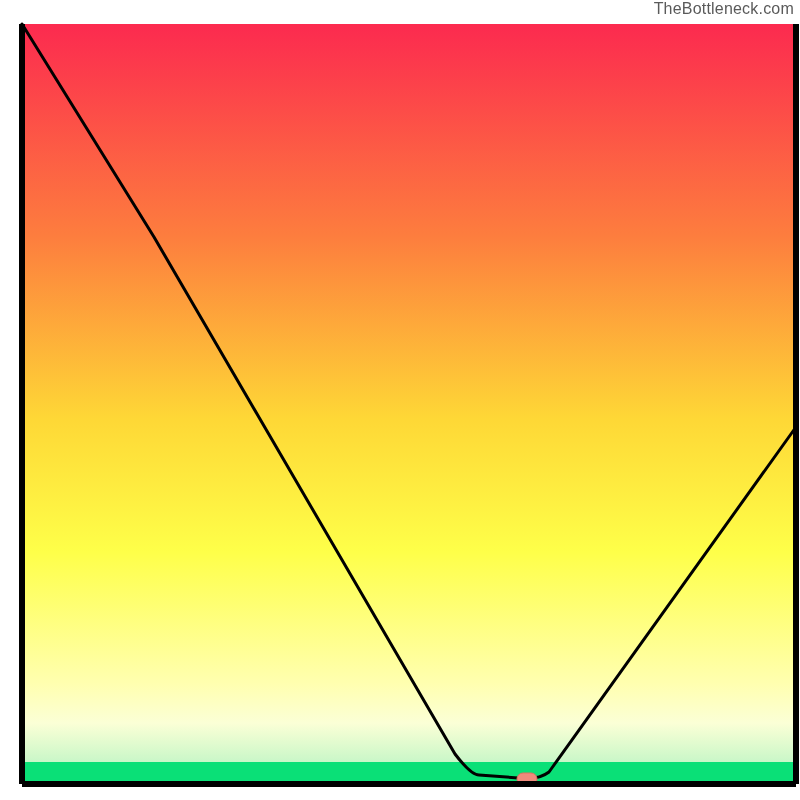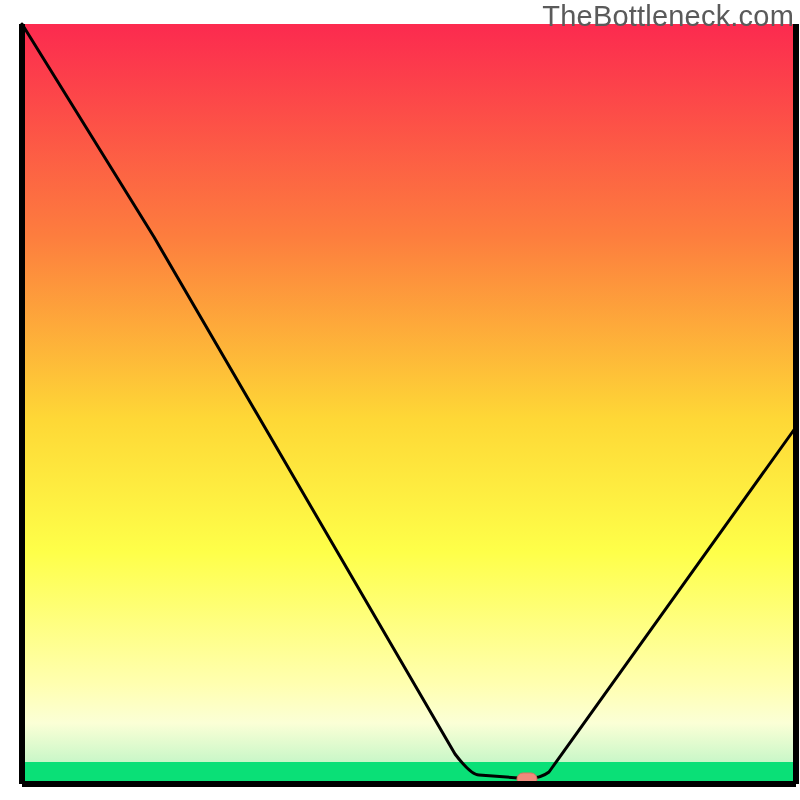--- a/index.html
+++ b/index.html
@@ -12,21 +12,21 @@
   }
   .chart-container {
     position: relative;
     width: 800px;
     height: 800px;
   }
   .attribution {
     position: absolute;
     top: 0;
     right: 6px;
-    font-size: 29px;
+    font-size: 16px;
     font-weight: 500;
     color: #5a5a5a;
     letter-spacing: 0.2px;
   }
   svg {
     position: absolute;
     top: 0;
     left: 0;
   }
 </style>

